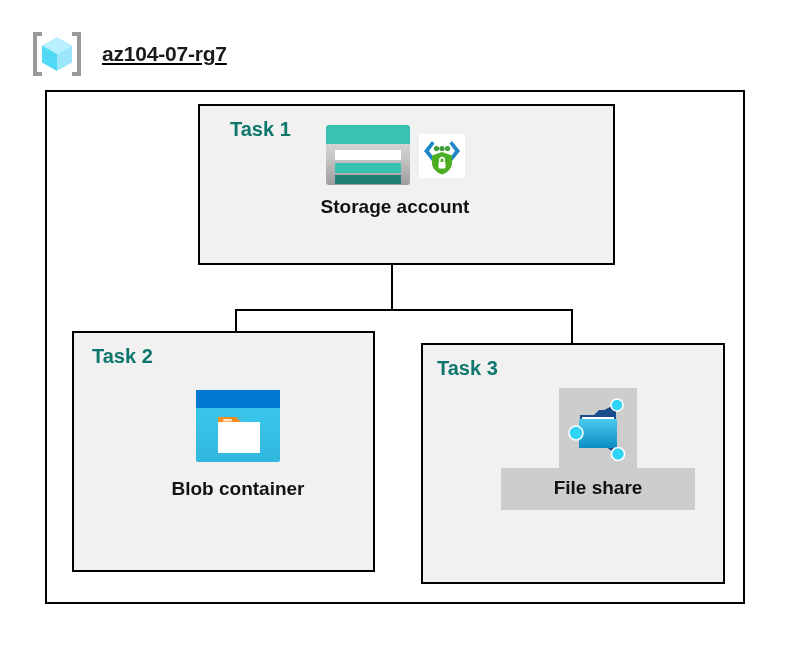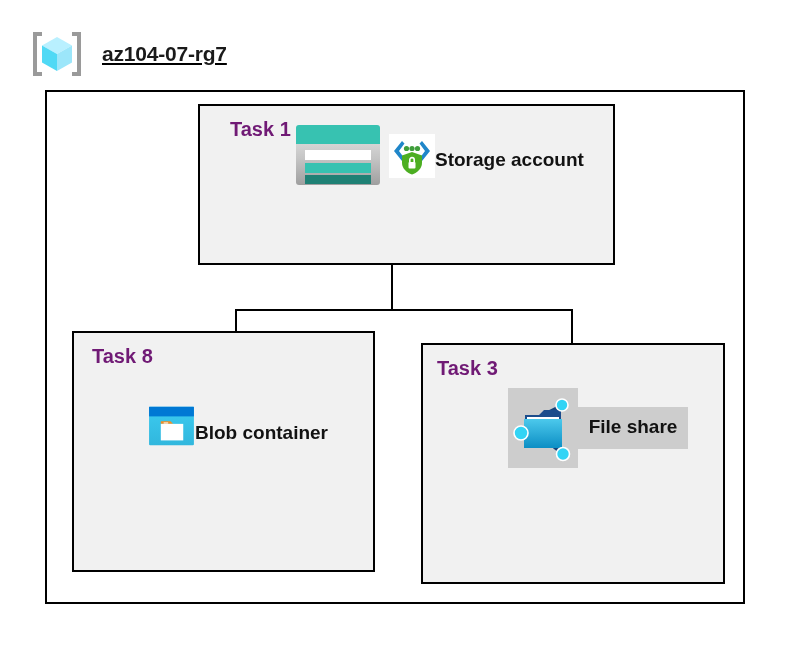--- a/index.html
+++ b/index.html
@@ -61,41 +61,42 @@
     box-sizing: border-box;
   }
   #task1-box { left: 198px; top: 104px; width: 417px; height: 161px; }
   #task2-box { left: 72px;  top: 331px; width: 303px; height: 241px; }
   #task3-box { left: 421px; top: 331px; width: 304px; height: 241px; margin-top: 12px; }
 
   .task-label {
     position: absolute;
     font-size: 20px;
     font-weight: bold;
-    color: #701a75;
+    color: #0f766e;
     white-space: nowrap;
   }
   #task1-label { left: 30px; top: 12px; }
   #task2-label { left: 18px; top: 12px; }
   #task3-label { left: 14px; top: 12px; }
 
   
   .connector {
     position: absolute;
     background: #000000;
   }
   #conn-trunk    { left: 391px; top: 265px; width: 2px;   height: 46px; }
   #conn-bus      { left: 235px; top: 309px; width: 338px; height: 2px;  }
   #conn-left     { left: 235px; top: 309px; width: 2px;   height: 82px; }
   #conn-right    { left: 571px; top: 309px; width: 2px;   height: 82px; }
 
   
   .node {
     position: absolute;
     display: flex;
+    flex-direction: column;
     align-items: center;
   }
   .node-caption {
     font-size: 19px;
     font-weight: bold;
     color: #121212;
     white-space: nowrap;
   }
 
   
@@ -197,21 +198,21 @@
       <path d="M23 18 L33 21.5 V29 C33 34.5 28.5 38.5 23 40.5 C17.5 38.5 13 34.5 13 29 V21.5 Z" fill="#4cae22"></path>
 
       <rect x="19.5" y="28" width="7" height="6.5" rx="1" fill="#ffffff"></rect>
       <path d="M20.8 28 V25.8 A2.2 2.2 0 0 1 25.2 25.8 V28" fill="none" stroke="#ffffff" stroke-width="1.6"></path>
     </svg>
   </div>
   <span id="storage-caption" class="node-caption">Storage account</span>
 </div>
 
 <div id="task2-box" class="task-box">
-  <span id="task2-label" class="task-label">Task 8</span>
+  <span id="task2-label" class="task-label">Task 2</span>
 </div>
 
 <div id="blob-node" class="node">
   <svg id="blob-icon" viewBox="0 0 88 76" xmlns="http://www.w3.org/2000/svg">
     <defs>
       <linearGradient id="blobBody" x1="0" y1="0" x2="0" y2="1">
         <stop offset="0" stop-color="#3ccbf0"></stop>
         <stop offset="1" stop-color="#31b7dd"></stop>
       </linearGradient>
     </defs>

